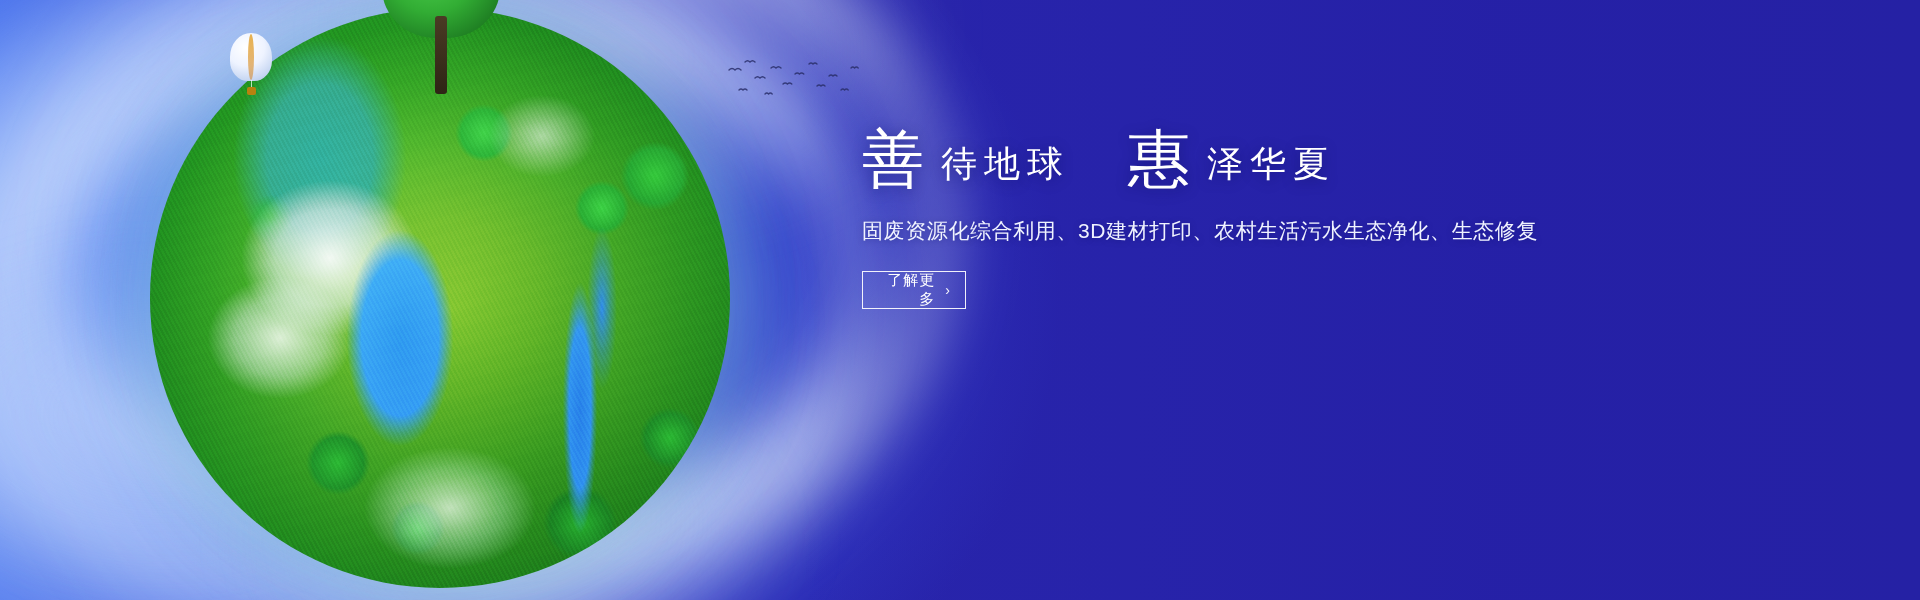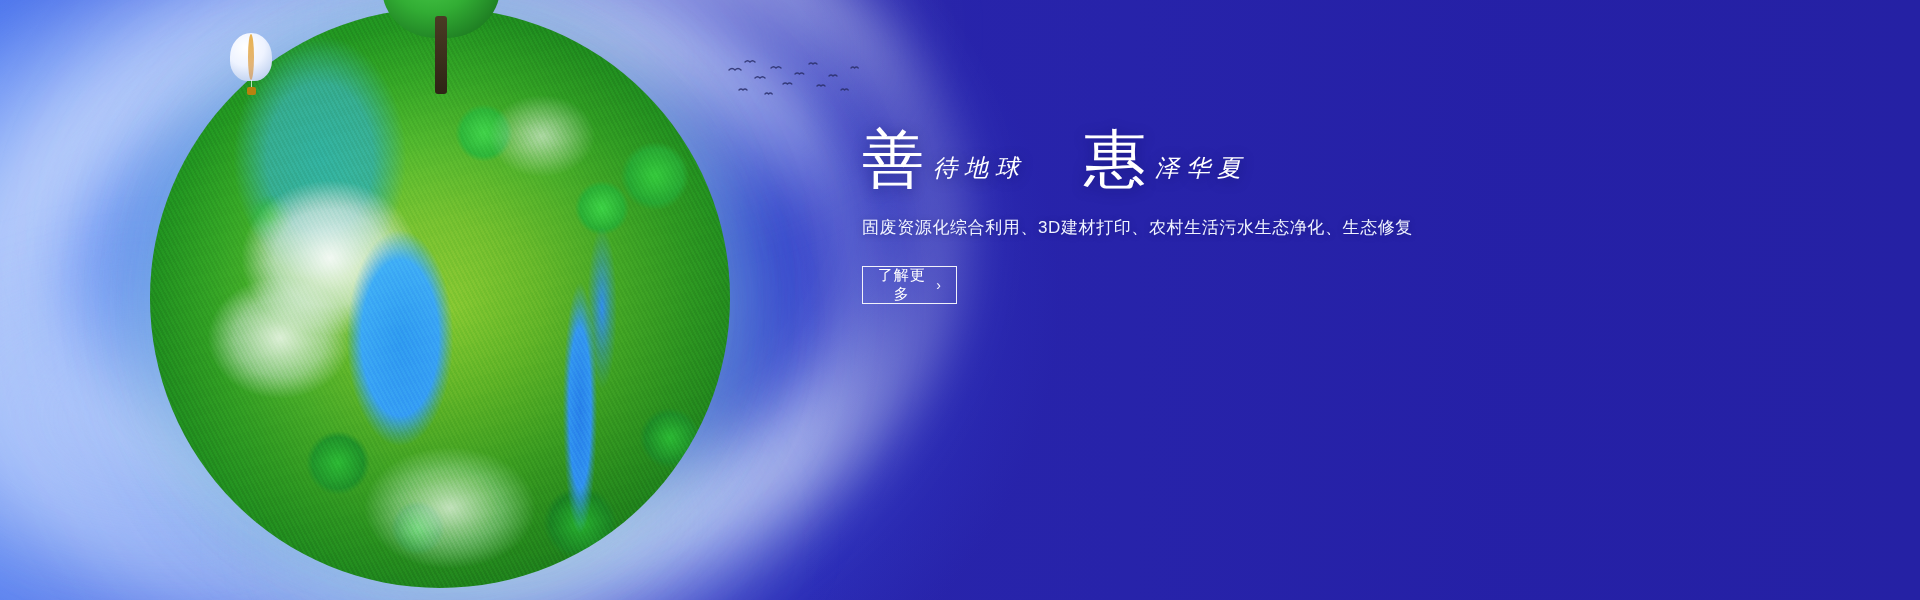--- a/index.html
+++ b/index.html
@@ -122,40 +122,40 @@
   .birds{position:absolute;left:575px;top:48px;width:140px;height:44px;opacity:.85;}
   
   .copy{position:absolute;left:862px;top:128px;width:900px;}
   .headline{
     display:flex;align-items:baseline;color:#ffffff;white-space:nowrap;
     font-family:"Liberation Serif","DejaVu Serif",serif;
     text-shadow:0 2px 14px rgba(10,14,80,.45);
     margin:0 0 26px 0;line-height:1;
   }
   .hl-big{font-size:62px;font-weight:400;letter-spacing:1px;}
-  .hl-small{font-size:24px;font-weight:400;letter-spacing:7px;margin-left:8px;position:relative;top:-4px;font-style:italic;}
+  .hl-small{font-size:36px;font-weight:400;letter-spacing:7px;margin-left:16px;position:relative;top:-4px;}
   .hl-gap{display:inline-block;width:58px;}
   .sub{
     color:#ffffff;font-size:25px;letter-spacing:9px;font-weight:400;
     margin:0 0 20px 0;line-height:1.2;white-space:nowrap;
     text-shadow:0 1px 8px rgba(10,14,80,.4);
   }
   .desc{
-    color:#f0f3ff;font-size:17px;letter-spacing:.6px;font-weight:400;
+    color:#f0f3ff;font-size:21px;letter-spacing:.6px;font-weight:400;
     margin:0 0 26px 0;line-height:1.4;white-space:nowrap;
     text-shadow:0 1px 6px rgba(10,14,80,.35);
   }
   .cta{
     display:inline-flex;align-items:center;justify-content:center;gap:10px;
-    width:95px;height:38px;
+    width:104px;height:38px;
     border:1px solid rgba(255,255,255,.92);
     background:transparent;color:#ffffff;
     font-size:15px;letter-spacing:1px;
     font-family:"Liberation Sans","DejaVu Sans",sans-serif;
-    cursor:pointer;padding:0 14px;
+    cursor:pointer;padding:0 14px;text-align:right;
   }
   .cta .chev{font-size:14px;opacity:.95;line-height:1;}
 </style>
 </head>
 <body>
 
 <div class="banner">
 
   <div class="bg-base"></div>
   <div class="bg-left-wash"></div>

